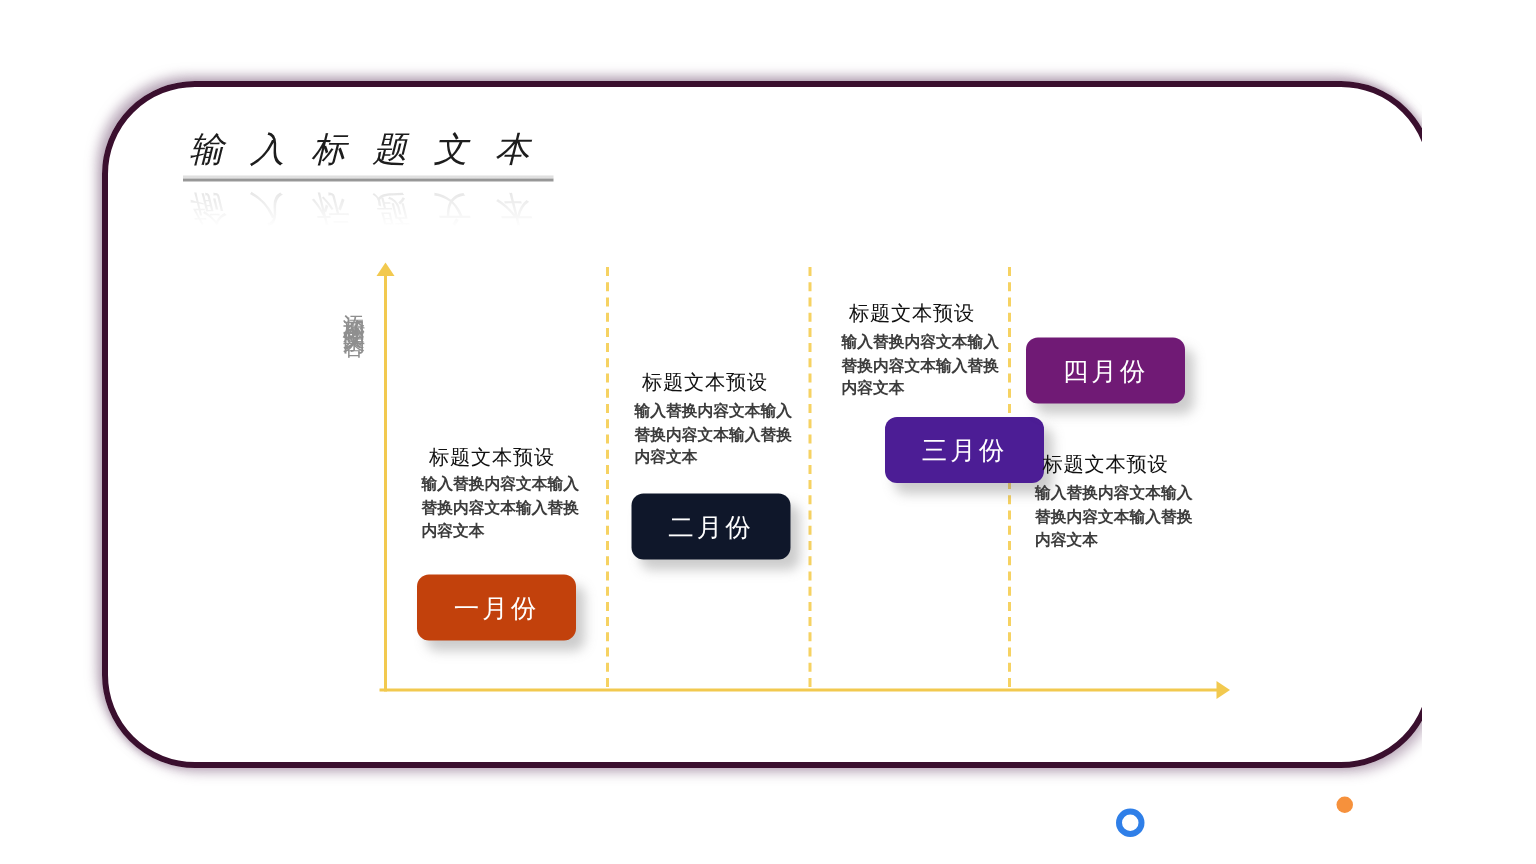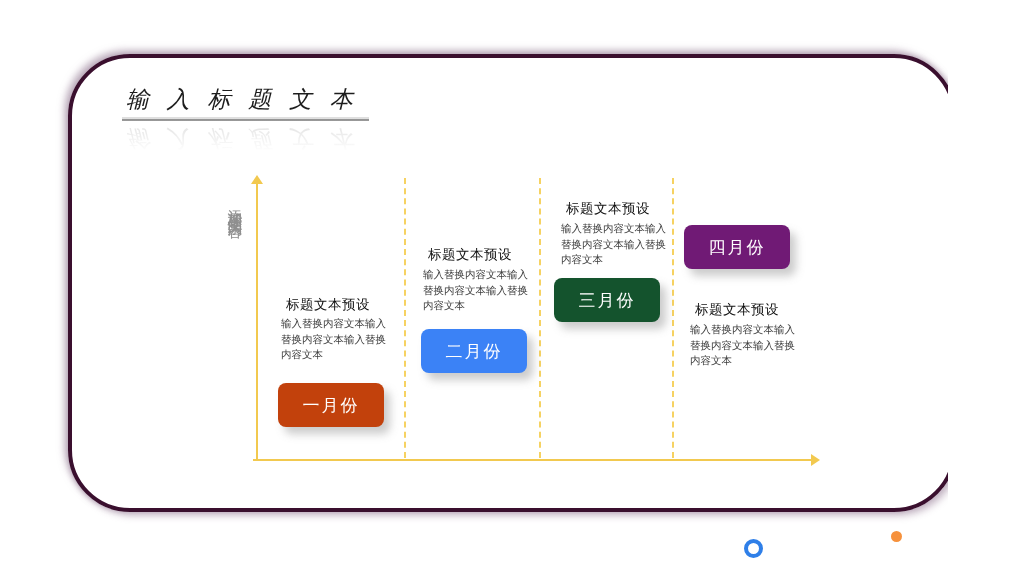--- a/index.html
+++ b/index.html
@@ -41,21 +41,21 @@
   .axis-y{position:absolute;left:256px;top:184px;width:2px;height:277px;}
   .axis-y-arrow{position:absolute;left:251px;top:175px;width:0;height:0;
     border-left:6px solid transparent;border-right:6px solid transparent;border-bottom:9px solid #f2c94f;}
   .axis-x{position:absolute;left:253px;top:459px;width:560px;height:2px;}
   .axis-x-arrow{position:absolute;left:811px;top:454px;width:0;height:0;
     border-top:6px solid transparent;border-bottom:6px solid transparent;border-left:9px solid #f2c94f;}
   .dash{position:absolute;top:178px;height:280px;width:0;border-left:2px dashed #f6d262;}
   .dash.d1{left:404px}.dash.d2{left:539px}.dash.d3{left:672px}
   
   .heading{position:absolute;font-weight:normal;font-size:13.5px;color:#111;letter-spacing:.5px;white-space:nowrap;}
-  .body{position:absolute;width:106px;font-size:10.5px;line-height:15.5px;color:#3c3c3c;word-break:break-all;}
+  .body{position:absolute;width:106px;font-size:10.5px;line-height:15.5px;color:#3c3c3c;word-break:break-all;font-weight:bold;}
   .h1{left:286px;top:296px}.b1{left:281px;top:316px}
   .h2{left:428px;top:246px}.b2{left:423px;top:267px}
   .h3{left:566px;top:200px}.b3{left:561px;top:221px}
   .h4{left:695px;top:301px}.b4{left:690px;top:322px}
   
   .btn{
     position:absolute;width:106px;height:44px;border-radius:8px;
     display:flex;align-items:center;justify-content:center;
     color:#ffffff;font-size:17px;letter-spacing:2px;
     box-shadow:6px 7px 8px rgba(110,110,110,.35);cursor:pointer;
@@ -89,25 +89,25 @@
   <div class="dash d1"></div>
   <div class="dash d2"></div>
   <div class="dash d3"></div>
 
   <div class="heading h1">标题文本预设</div>
   <div class="body b1">输入替换内容文本输入替换内容文本输入替换内容文本</div>
   <div class="btn m1" style="background: #c2410c;">一月份</div>
 
   <div class="heading h2">标题文本预设</div>
   <div class="body b2">输入替换内容文本输入替换内容文本输入替换内容文本</div>
-  <div class="btn m2" style="background: #3b82f6;">二月份</div>
+  <div class="btn m2" style="background: #0f172a;">二月份</div>
 
   <div class="heading h3">标题文本预设</div>
   <div class="body b3">输入替换内容文本输入替换内容文本输入替换内容文本</div>
-  <div class="btn m3" style="background: #14532d;">三月份</div>
+  <div class="btn m3" style="background: #4c1d95; margin-left: 36px;">三月份</div>
 
   <div class="btn m4" style="background: #701a75;">四月份</div>
   <div class="heading h4">标题文本预设</div>
   <div class="body b4">输入替换内容文本输入替换内容文本输入替换内容文本</div>
 
   <div class="ring ring-yellow" style="border-color: rgb(253, 210, 60);"></div>
   <div class="dot-orange" style="background: rgb(246, 145, 60);"></div>
   <div class="ring ring-blue" style="border-color: rgb(47, 127, 232);"></div>
 
 </div>

